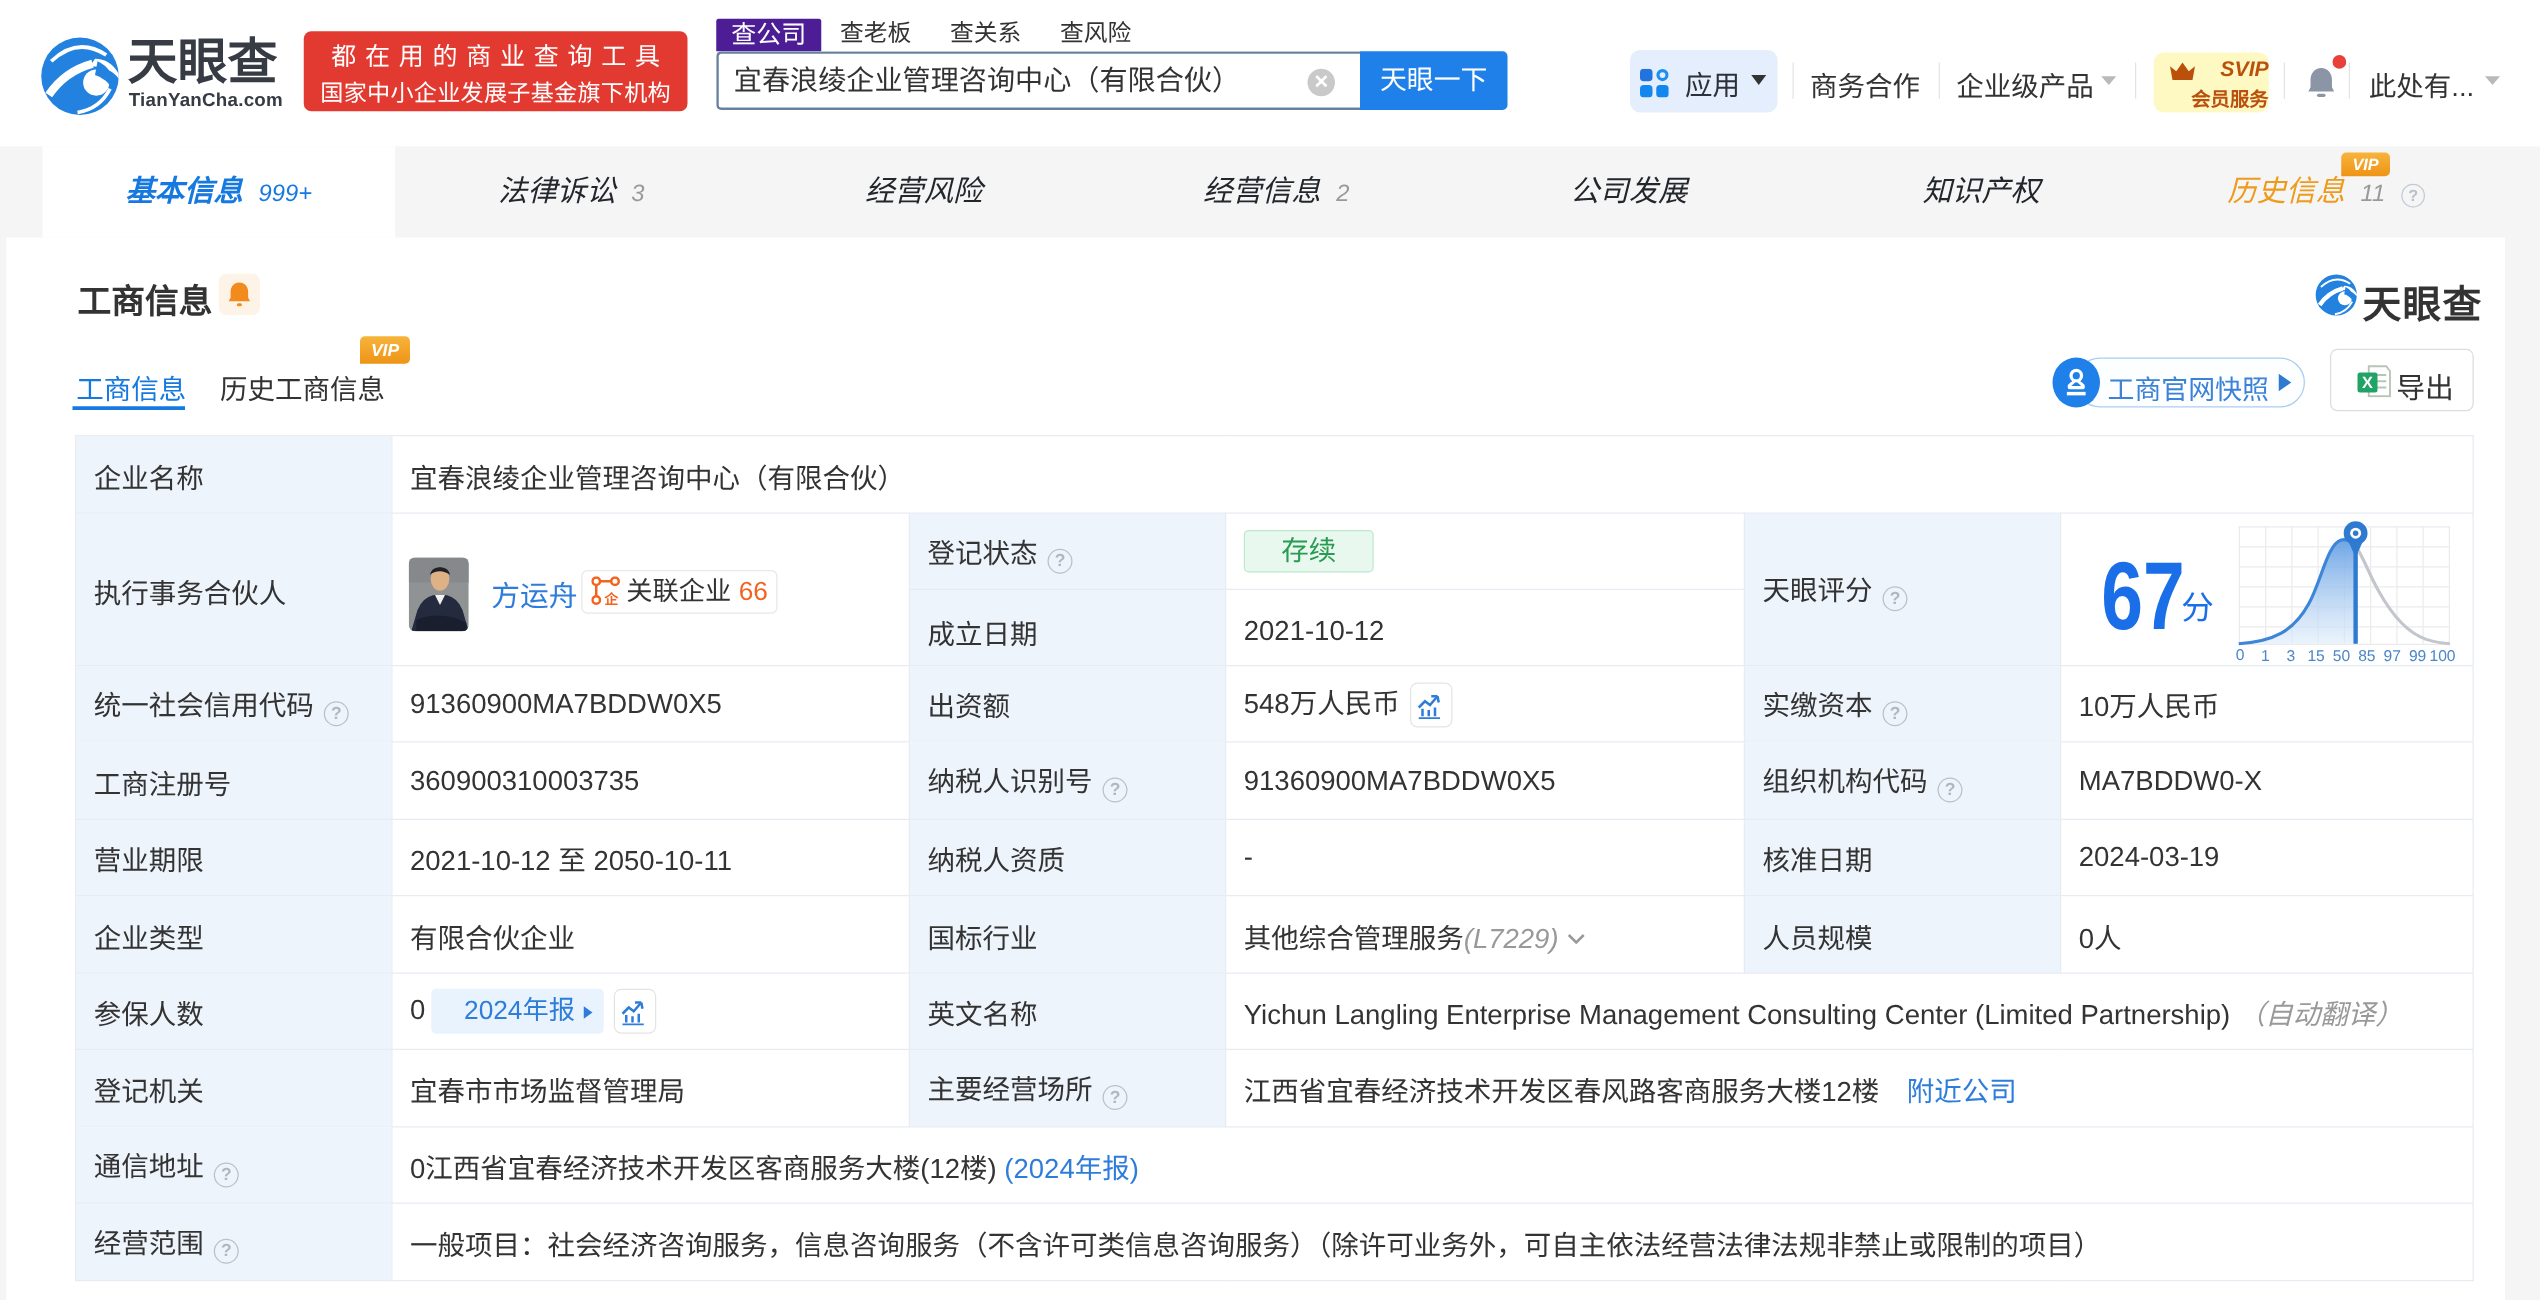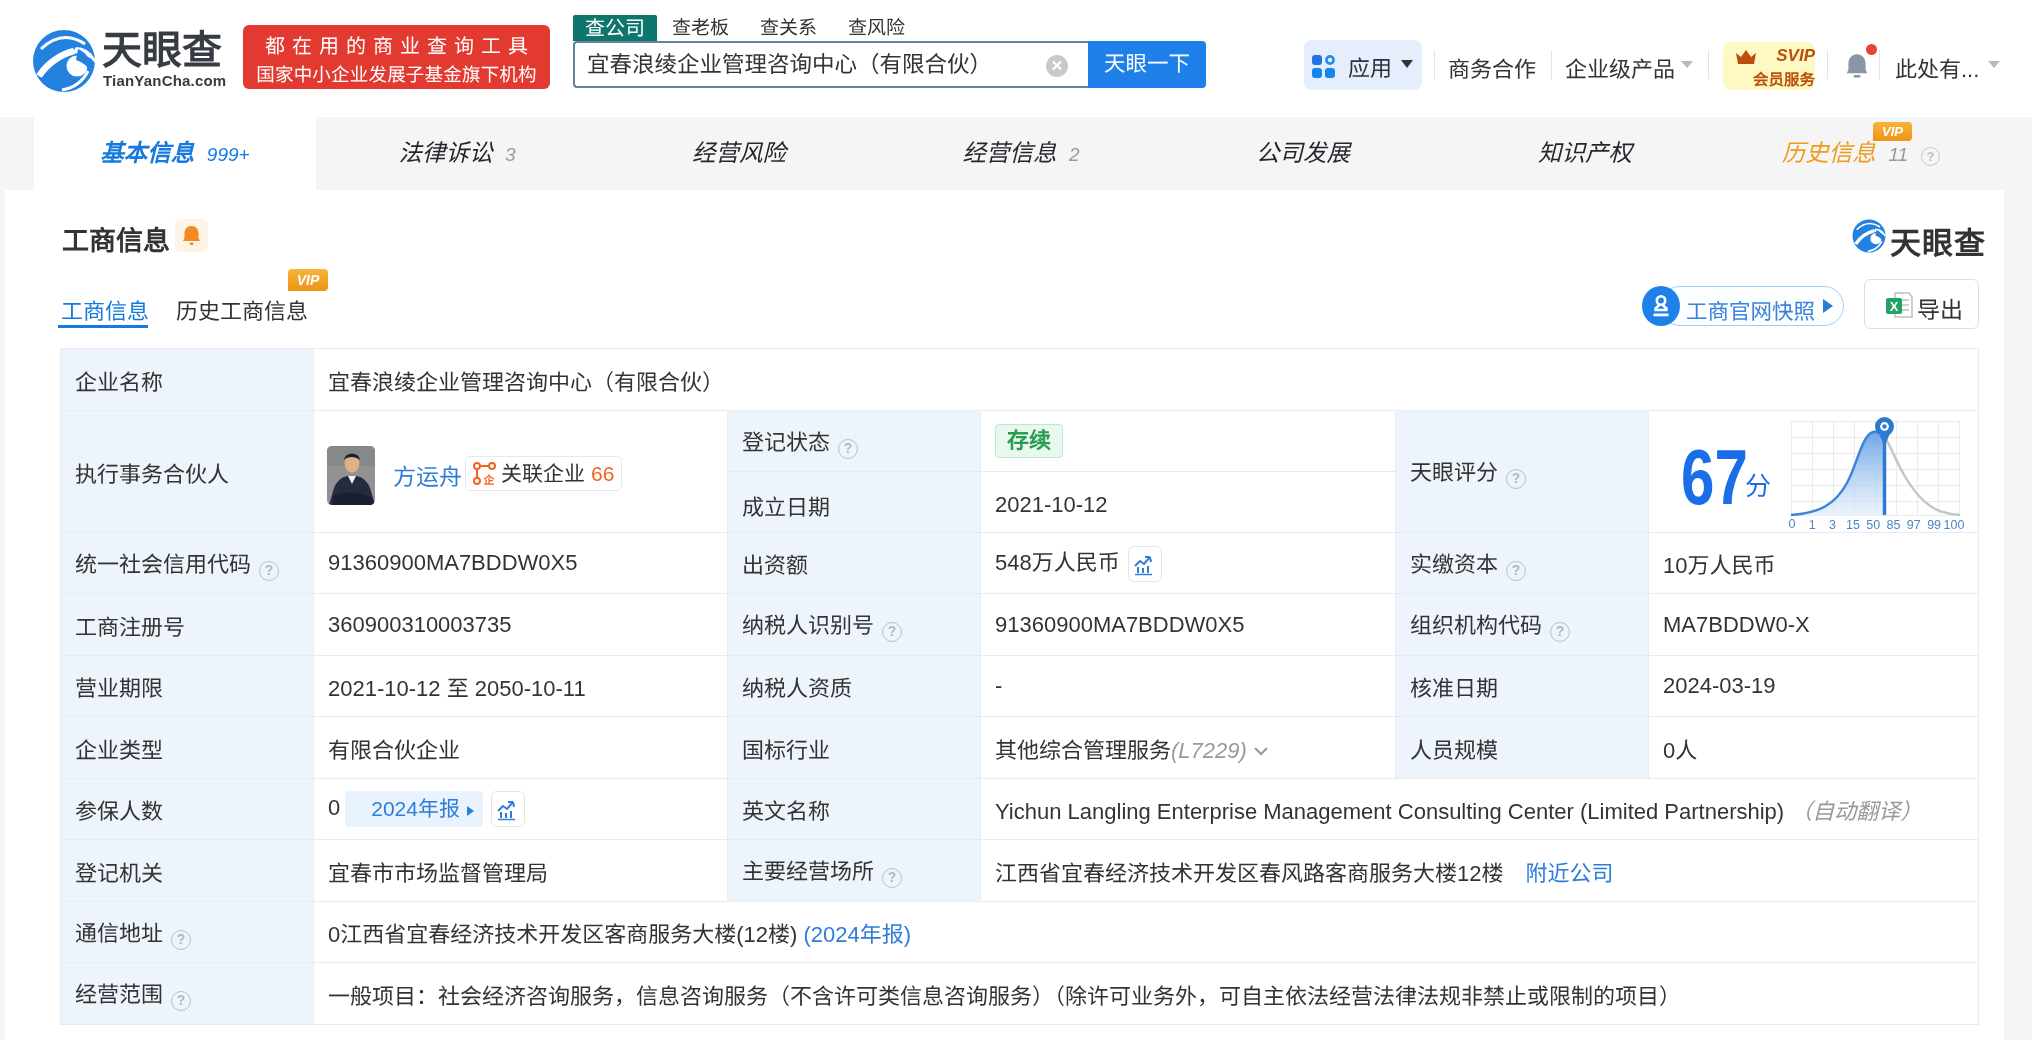--- a/index.html
+++ b/index.html
@@ -12,21 +12,21 @@
 #logoCircle { position:absolute; left:32px; top:29px; }
 #logoTxt { position:absolute; left:102px; top:30px; font-weight:bold; color:#363b44; font-size:40px; line-height:1; letter-spacing:0; }
 #logoSub { position:absolute; left:103px; top:73px; font-weight:bold; color:#363b44; font-size:15px; line-height:1; letter-spacing:0.2px; }
 #redbox { position:absolute; left:243px; top:25px; width:307px; height:64px; background:#e23a31; border-radius:6px; color:#fff; text-align:center; }
 #redbox .l1 { font-size:20px; letter-spacing:7px; margin-top:8px; margin-left:7px; line-height:1.3; }
 #redbox .l2 { font-size:18.5px; letter-spacing:0.2px; margin-top:4px; line-height:1.3; }
 
 
 #stabs { position:absolute; left:573px; top:15px; height:26px; font-size:19px; }
 #stabs .st { display:inline-block; vertical-align:top; height:26px; line-height:26px; }
-#stabs .on { background:#0f766e; color:#fff; width:84px; text-align:center; border-radius:2px 2px 0 0; font-size:20px; }
+#stabs .on { background:#4c1d95; color:#fff; width:84px; text-align:center; border-radius:2px 2px 0 0; font-size:20px; }
 #stabs .off { color:#333; margin-left:31px; font-size:19px; }
 #sinput { position:absolute; left:573px; top:41px; width:515px; height:47px; background:#fff; border:2px solid #66809e; border-right:none; border-radius:4px 0 0 4px; line-height:43px; font-size:22.5px; color:#333; padding-left:12px; }
 #sclear { position:absolute; left:1046px; top:55px; width:22px; height:22px; border-radius:50%; background:#c9c9c9; color:#fff; text-align:center; line-height:22px; font-size:15px; font-weight:bold; }
 #sbtn { position:absolute; left:1088px; top:41px; width:118px; height:47px; background:#1e80e8; border-radius:0 4px 4px 0; color:#fff; font-size:21.5px; text-align:center; line-height:47px; }
 
 
 #appbtn { position:absolute; left:1304px; top:40px; width:118px; height:50px; background:#e4eefc; border-radius:8px; }
 #appbtn .t { position:absolute; left:44px; top:10px; color:#2c3038; font-size:22px; }
 #appbtn .c { position:absolute; left:97px; top:20px; width:0; height:0; border-left:6px solid transparent; border-right:6px solid transparent; border-top:8px solid #333; }
 .hdivider { position:absolute; top:50px; width:1px; height:29px; background:#e3e3e3; }
@@ -64,21 +64,21 @@
 #exportTxt { position:absolute; left:1917px; top:291px; font-size:23px; color:#333; }
 
 
 #tbl { position:absolute; left:60px; top:348px; border-collapse:collapse; table-layout:fixed; }
 #tbl td { border:1px solid #e7ecf3; font-size:22px; color:#333; padding:0 0 0 14px; vertical-align:middle; overflow:hidden; white-space:nowrap; }
 #tbl td.lb { background:#eef4fb; }
 .qm { display:inline-block; width:20px; height:20px; border:1.5px solid #b9c0cb; border-radius:50%; color:#b0b7c3; font-size:14px; line-height:17px; text-align:center; vertical-align:-3px; margin-left:8px; font-weight:bold; }
 a.bl { color:#2e7ddb; text-decoration:none; }
 .gray { color:#999;font-style:italic; }
 
-.greenBadge { display:inline-block; height:34px; line-height:32px; padding:0 11px; background:#e9f8ef; border:1px solid #bce8cc; border-radius:4px; color:#2a9b53; font-size:22px;font-weight:bold; }
+.greenBadge { display:inline-block; height:34px; line-height:32px; padding:0 29px; background:#e9f8ef; border:1px solid #bce8cc; border-radius:4px; color:#2a9b53; font-size:22px; }
 .relBadge { display:inline-block; height:35px; line-height:33px; border:1px solid #e8e8e8; border-radius:5px; padding:0 7px 0 7px; font-size:21px; color:#333; background:#fff; }
 .relBadge .n { color:#f2641e; margin-left:6px; }
 .annBadge { display:inline-block; height:36px; line-height:36px; background:#e9f3fd; border-radius:4px; color:#2e7ddb; font-size:21px; padding:0 8px 0 26px; margin-left:5px; vertical-align:middle; }
 .chartBtn { display:inline-block; width:34px; height:36px; border:1px solid #e4e4e4; border-radius:6px; background:#fff; vertical-align:middle; margin-left:8px; text-align:center; }
 #score67 { position:absolute; font-size:77px; font-weight:bold; color:#1a6fe8; line-height:1; transform:scaleX(0.78); transform-origin:left top; letter-spacing:0; }
 </style>
 </head>
 <body>
 
 <div id="header">

